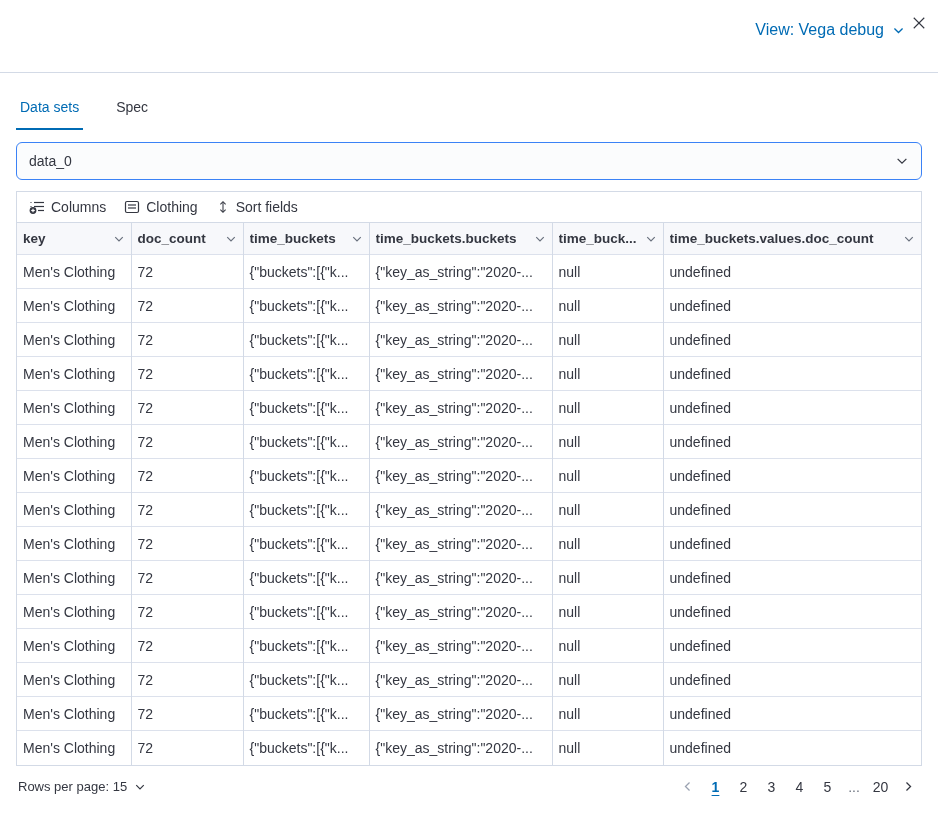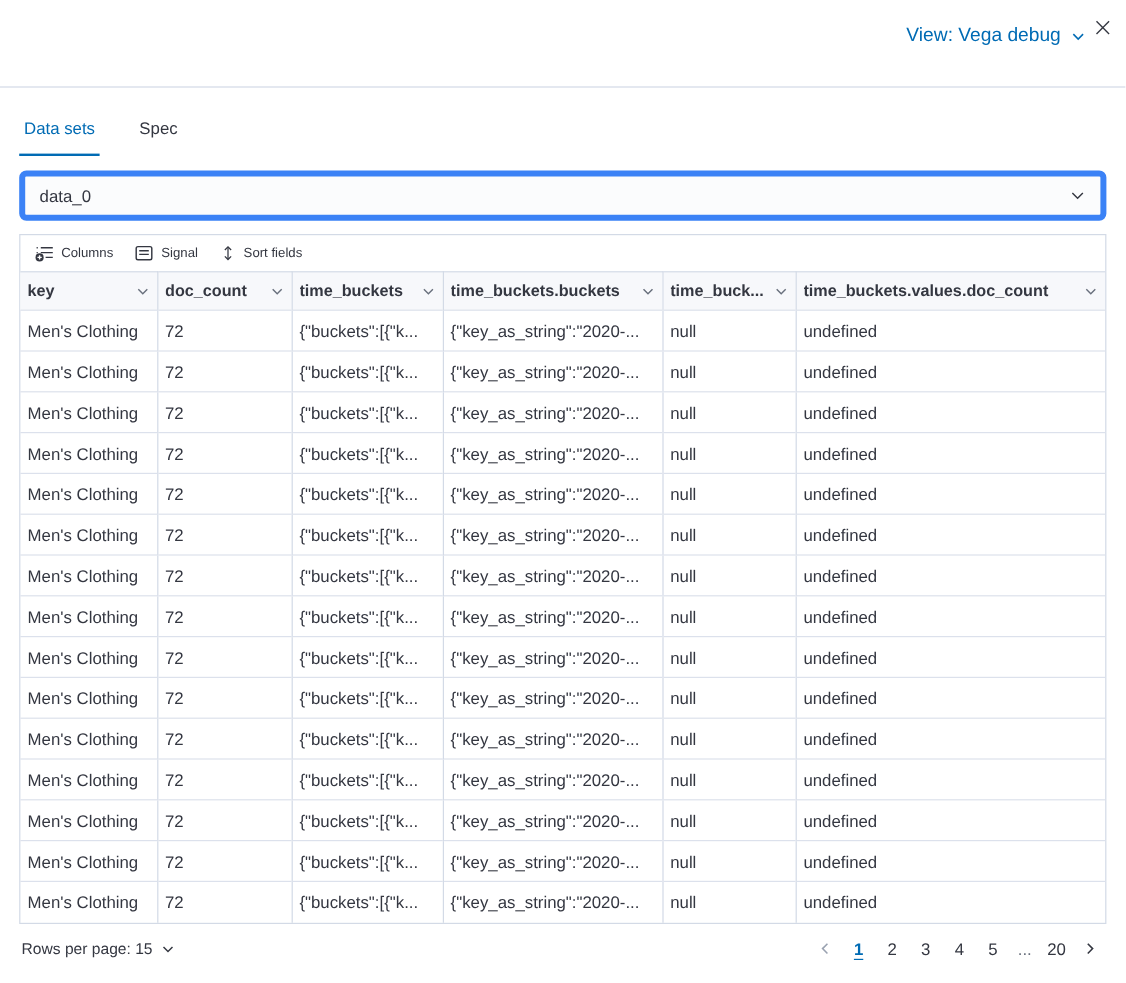--- a/index.html
+++ b/index.html
@@ -35,33 +35,33 @@
   .tab {
     font-size: 14px; font-weight: 500; color: #343741;
     background: none; border: none; cursor: pointer; font-family: inherit;
     padding: 4px 4px 13px 4px; border-bottom: 2px solid transparent;
   }
   .tab.active { color: #006bb4; border-bottom-color: #006bb4; }
 
   
   .dataset-select {
     margin-top: 12px; width: 100%; height: 38px;
-    background: #fbfcfd; border: 5px solid #3b82f6; border-radius: 6px;
+    background: #fbfcfd; border: 1px solid #3b82f6; border-radius: 6px;
     display: flex; align-items: center; justify-content: space-between;
     padding: 16px 12px; font-size: 14px; color: #343741;
     font-family: inherit; cursor: pointer;
   }
   .dataset-select svg { stroke: #343741; }
 
   
   .grid-wrap { margin-top: 11px; border: 1px solid #d3dae6; }
   .grid-toolbar { height: 30px; display: flex; align-items: center; gap: 6px; padding: 0 6px; }
   .toolbar-btn {
     display: flex; align-items: center; gap: 6px;
-    font-size: 11px; color: #343741; font-family: inherit;
+    font-size: 14px; color: #343741; font-family: inherit;
     background: none; border: none; cursor: pointer; padding: 4px 6px;
   }
   .toolbar-btn svg { stroke: #343741; fill: none; }
 
   table { width: 100%; border-collapse: collapse; table-layout: fixed; }
   thead th {
     background: #f7f8fb;
     border-top: 1px solid #d3dae6; border-right: 1px solid #d3dae6;
     height: 32px; padding: 0 6px;
     font-size: 13.5px; font-weight: 700; text-align: left;
@@ -164,21 +164,21 @@
         <span>Columns</span>
       </button>
       <button class="toolbar-btn">
         <span style="display:flex;">
           <svg width="16" height="16" viewBox="0 0 16 16" stroke-width="1.2">
             <rect x="1.5" y="2.5" width="13" height="11" rx="1.5"></rect>
             <line x1="4" y1="6" x2="12" y2="6"></line>
               <line x1="4" y1="9" x2="12" y2="9"></line>
           </svg>
         </span>
-        <span>Signal</span>
+        <span>Clothing</span>
       </button>
       <button class="toolbar-btn">
         <span style="display:flex;">
           <svg width="14" height="14" viewBox="0 0 16 16" stroke-width="1.2">
             <line x1="8" y1="2.5" x2="8" y2="13.5"></line>
             <polyline points="5,5 8,2 11,5" fill="none"></polyline>
             <polyline points="5,11 8,14 11,11" fill="none"></polyline>
           </svg>
         </span>
         <span>Sort fields</span>

